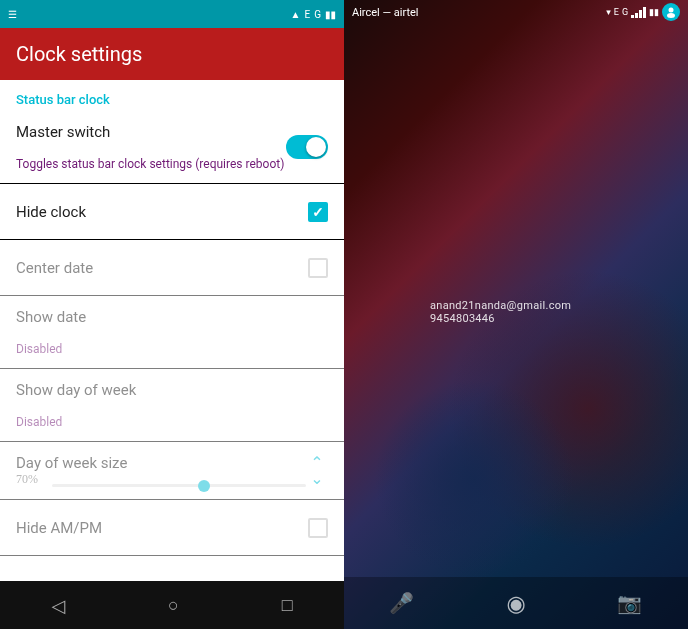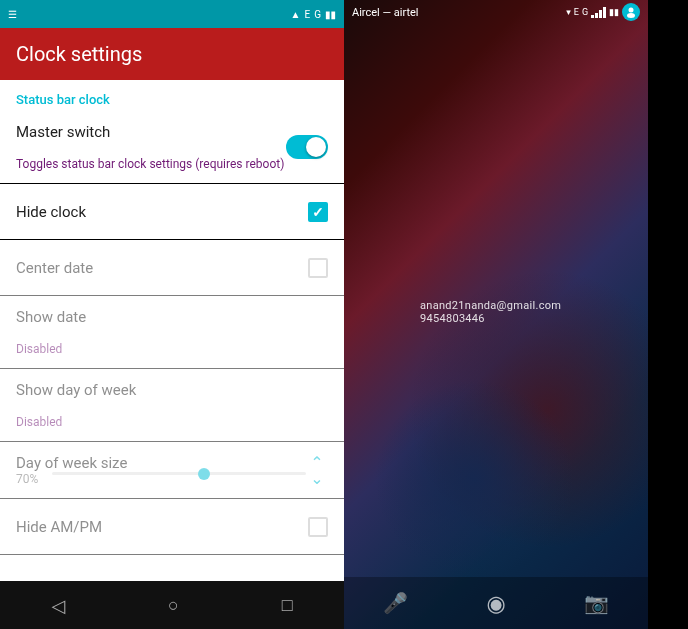--- a/index.html
+++ b/index.html
@@ -148,23 +148,24 @@
       display: flex;
       align-items: center;
       justify-content: center;
       color: #00bcd4;
       font-size: 16px;
       cursor: pointer;
     }
 
     .slider-row {
       display: flex;
-      align-items: flex-start;
+      align-items: flex-end;
       gap: 8px;
       flex: 1;
+      font-family: Liberation Serif, serif;
     }
     .slider-track {
       flex: 1;
       height: 3px;
       background: #e0e0e0;
       border-radius: 2px;
       position: relative;
     }
     .slider-thumb {
       width: 12px;
@@ -190,21 +191,21 @@
       align-items: center;
       justify-content: space-around;
     }
     .nav-icon {
       color: #aaa;
       font-size: 18px;
     }
 
     
     .right-panel {
-      width: 304px;
+      width: 344px;
       height: 629px;
       position: relative;
       overflow: hidden;
     }
 
     .wallpaper {
       width: 100%;
       height: 100%;
       background: linear-gradient(135deg, #1a0a0a 0%, #3d0a0a 20%, #6b1a2a 35%, #2d2d5e 55%, #0a2a4a 75%, #0a1a3a 100%);
       position: absolute;

